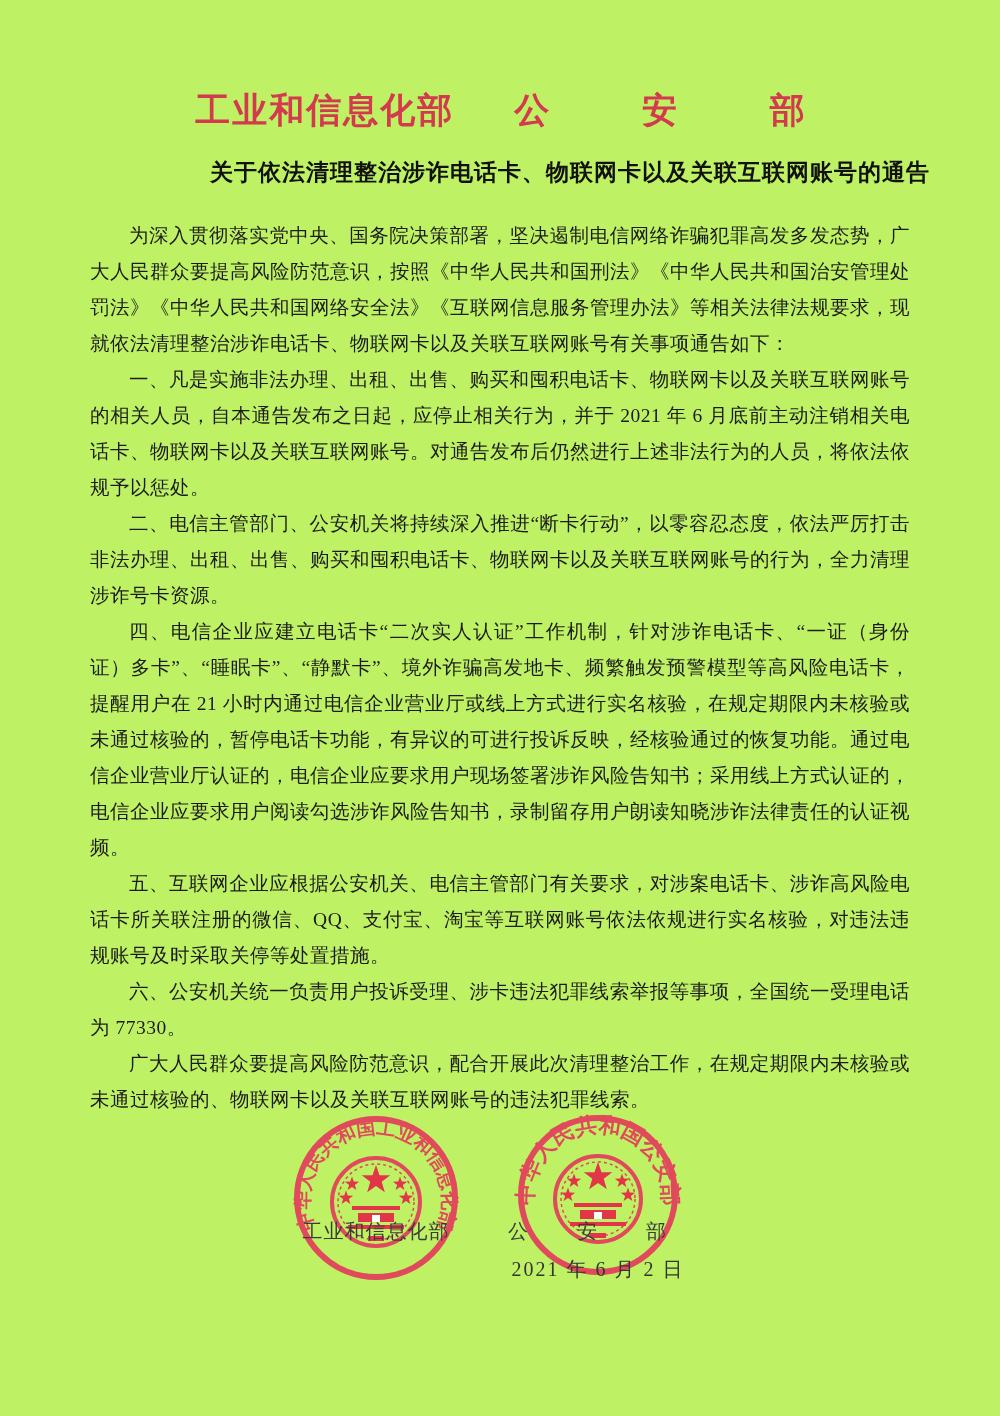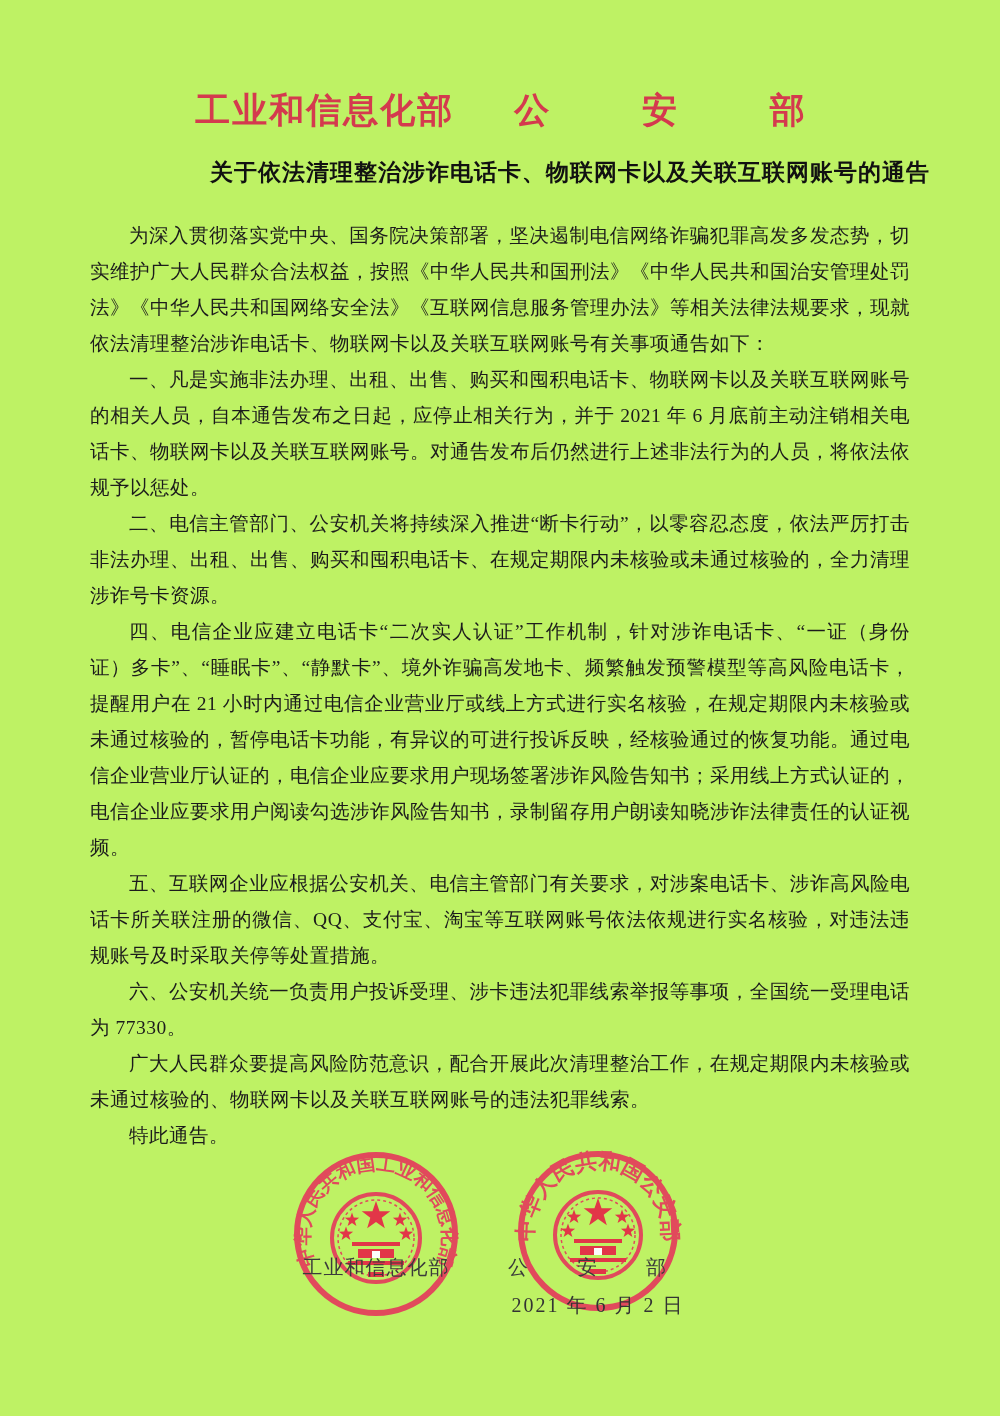--- a/index.html
+++ b/index.html
@@ -93,28 +93,27 @@
 <div class="page">
 
   <div class="header-row">
     <span class="ministry">工业和信息化部</span>
     <span class="ministry spread">公 安 部</span>
   </div>
 
   <div class="doc-title">关于依法清理整治涉诈电话卡、物联网卡以及关联互联网账号的通告</div>
 
   <div class="body-text">
-    <p>为深入贯彻落实党中央、国务院决策部署，坚决遏制电信网络诈骗犯罪高发多发态势，切实维护广大人民群众合法权益，按照《中华人民共和国刑法》《中华人民共和国治安管理处罚法》《中华人民共和国网络安全法》《互联网信息服务管理办法》等相关法律法规要求，现就依法清理整治涉诈电话卡、物联网卡以及关联互联网账号有关事项通告如下：</p>
+    <p>为深入贯彻落实党中央、国务院决策部署，坚决遏制电信网络诈骗犯罪高发多发态势，广大人民群众要提高风险防范意识，按照《中华人民共和国刑法》《中华人民共和国治安管理处罚法》《中华人民共和国网络安全法》《互联网信息服务管理办法》等相关法律法规要求，现就依法清理整治涉诈电话卡、物联网卡以及关联互联网账号有关事项通告如下：</p>
     <p>一、凡是实施非法办理、出租、出售、购买和囤积电话卡、物联网卡以及关联互联网账号的相关人员，自本通告发布之日起，应停止相关行为，并于 2021 年 6 月底前主动注销相关电话卡、物联网卡以及关联互联网账号。对通告发布后仍然进行上述非法行为的人员，将依法依规予以惩处。</p>
-    <p>二、电信主管部门、公安机关将持续深入推进“断卡行动”，以零容忍态度，依法严厉打击非法办理、出租、出售、购买和囤积电话卡、在规定期限内未核验或未通过核验的，全力清理涉诈号卡资源。</p>
+    <p>二、电信主管部门、公安机关将持续深入推进“断卡行动”，以零容忍态度，依法严厉打击非法办理、出租、出售、购买和囤积电话卡、物联网卡以及关联互联网账号的行为，全力清理涉诈号卡资源。</p>
     <p>四、电信企业应建立电话卡“二次实人认证”工作机制，针对涉诈电话卡、“一证（身份证）多卡”、“睡眠卡”、“静默卡”、境外诈骗高发地卡、频繁触发预警模型等高风险电话卡，提醒用户在 21 小时内通过电信企业营业厅或线上方式进行实名核验，在规定期限内未核验或未通过核验的，暂停电话卡功能，有异议的可进行投诉反映，经核验通过的恢复功能。通过电信企业营业厅认证的，电信企业应要求用户现场签署涉诈风险告知书；采用线上方式认证的，电信企业应要求用户阅读勾选涉诈风险告知书，录制留存用户朗读知晓涉诈法律责任的认证视频。</p>
     <p>五、互联网企业应根据公安机关、电信主管部门有关要求，对涉案电话卡、涉诈高风险电话卡所关联注册的微信、QQ、支付宝、淘宝等互联网账号依法依规进行实名核验，对违法违规账号及时采取关停等处置措施。</p>
     <p>六、公安机关统一负责用户投诉受理、涉卡违法犯罪线索举报等事项，全国统一受理电话为 77330。</p>
     <p>广大人民群众要提高风险防范意识，配合开展此次清理整治工作，在规定期限内未核验或未通过核验的、物联网卡以及关联互联网账号的违法犯罪线索。</p>
-    <p>特此通告。</p>
   </div>
 
   <div class="seal-row">
 
     <div class="seal-wrap">
       <svg width="172" height="185" viewBox="0 0 172 185">
         <circle cx="86" cy="88" r="79" fill="none" stroke="#e14a5c" stroke-width="6"></circle>
         <path id="arcL" d="M 23.6,115.5 A 67,67 0 1 1 148.4,115.5" fill="none"></path>
         <text class="arc-text" font-size="19">
           <textPath href="#arcL" startOffset="50%" text-anchor="middle">中华人民共和国工业和信息化部</textPath>

